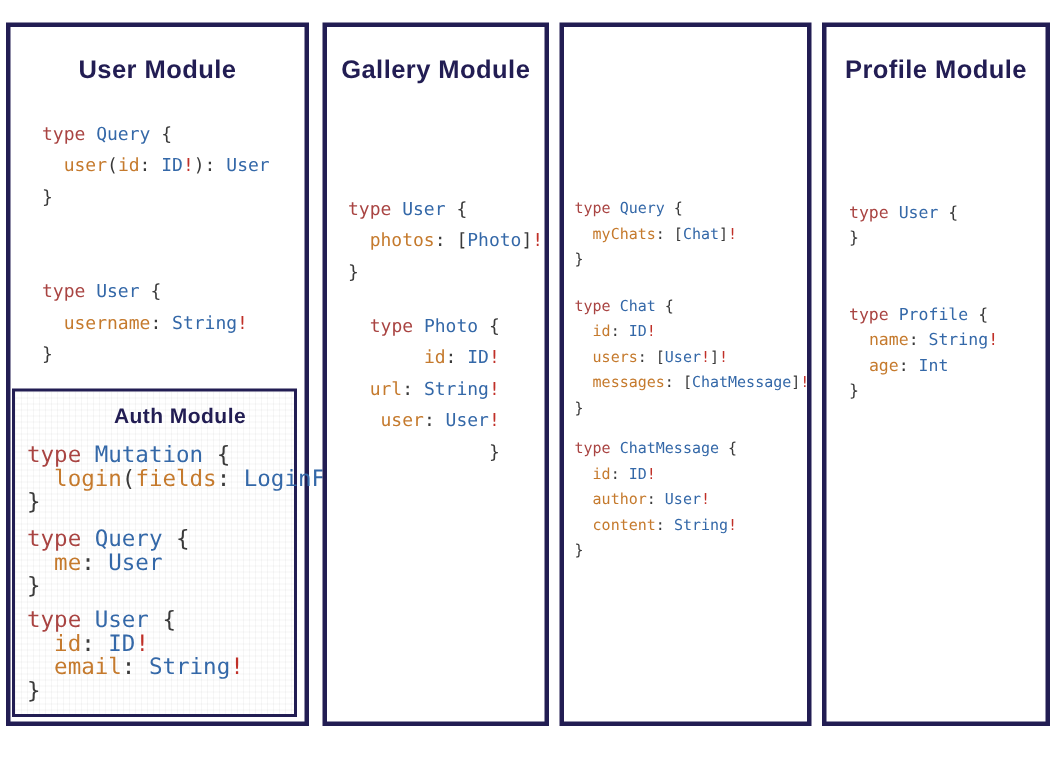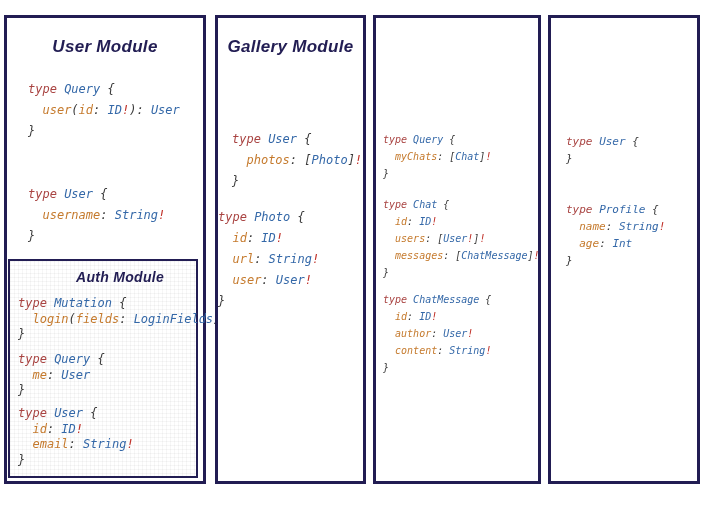--- a/index.html
+++ b/index.html
@@ -2,21 +2,20 @@
 <html><head>
 <meta charset="utf-8">
 <style>
   html,body{margin:0;padding:0;background:#ffffff;}
   .canvas{
     position:relative;
     width:704px;height:511px;
     background:#ffffff;
     font-family:"Liberation Sans",sans-serif;
     overflow:hidden;
-    font-style:italic;
   }
   .panel{
     position:absolute;
     top:15px;height:469px;
     background:#ffffff;
     border:3px solid #221d53;
     box-sizing:border-box;
   }
   .p1{left:4px;width:202px;}
   .p2{left:215px;width:151px;}
@@ -40,40 +39,40 @@
     color:#3a3a3a;
   }
   .code div{white-space:pre;}
   
   .f12{font-size:12px;line-height:21px;}
   
   .f10{font-size:10px;line-height:17px;}
   
   .f11{font-size:11px;line-height:17px;}
   
-  .f9{font-size:12px;line-height:15.5px;}
+  .f9{font-size:15px;line-height:15.5px;}
   .c1a{left:21px;top:61px;}
   .c1b{left:21px;top:166px;}
   .subpanel{
     position:absolute;
     left:1px;top:241px;
     width:190px;height:219px;
     background:#ffffff;
     background-image:
       linear-gradient(to right, rgba(0,0,0,0.035) 1px, transparent 1px),
       linear-gradient(to bottom, rgba(0,0,0,0.035) 1px, transparent 1px);
     background-size:4px 4px;
     border:2px solid #221d53;
     box-sizing:border-box;
   }
   .ca1{left:8px;top:35px;}
   .ca2{left:8px;top:91px;}
   .ca3{left:8px;top:145px;}
   .c2a{left:14px;top:111px;}
-  .c2b{left:0;top:189px;}
+  .c2b{left:14px;top:189px;text-align:right;}
   .c3a{left:7px;top:113px;}
   .c3b{left:7px;top:178px;}
   .c3c{left:7px;top:273px;}
   .c4a{left:15px;top:115px;}
   .c4b{left:15px;top:183px;}
   
   .tk-kw{color:#a94442;}
   .tk-ty{color:#3468a8;}
   .tk-fd{color:#c57a2d;}
   .tk-pu{color:#3a3a3a;}
@@ -103,17 +102,18 @@
     <div class="code f12 c2b"><div><span class="tk-kw">type </span><span class="tk-ty">Photo</span><span class="tk-pu"> {</span></div><div><span class="tk-pu">  </span><span class="tk-fd">id</span><span class="tk-pu">: </span><span class="tk-ty">ID</span><span class="tk-bg">!</span></div><div><span class="tk-pu">  </span><span class="tk-fd">url</span><span class="tk-pu">: </span><span class="tk-ty">String</span><span class="tk-bg">!</span></div><div><span class="tk-pu">  </span><span class="tk-fd">user</span><span class="tk-pu">: </span><span class="tk-ty">User</span><span class="tk-bg">!</span></div><div><span class="tk-pu">}</span></div></div>
   </section>
 
   <section class="panel p3">
     <div class="code f10 c3a"><div><span class="tk-kw">type </span><span class="tk-ty">Query</span><span class="tk-pu"> {</span></div><div><span class="tk-pu">  </span><span class="tk-fd">myChats</span><span class="tk-pu">: [</span><span class="tk-ty">Chat</span><span class="tk-pu">]</span><span class="tk-bg">!</span></div><div><span class="tk-pu">}</span></div></div>
     <div class="code f10 c3b"><div><span class="tk-kw">type </span><span class="tk-ty">Chat</span><span class="tk-pu"> {</span></div><div><span class="tk-pu">  </span><span class="tk-fd">id</span><span class="tk-pu">: </span><span class="tk-ty">ID</span><span class="tk-bg">!</span></div><div><span class="tk-pu">  </span><span class="tk-fd">users</span><span class="tk-pu">: [</span><span class="tk-ty">User</span><span class="tk-bg">!</span><span class="tk-pu">]</span><span class="tk-bg">!</span></div><div><span class="tk-pu">  </span><span class="tk-fd">messages</span><span class="tk-pu">: [</span><span class="tk-ty">ChatMessage</span><span class="tk-pu">]</span><span class="tk-bg">!</span></div><div><span class="tk-pu">}</span></div></div>
     <div class="code f10 c3c"><div><span class="tk-kw">type </span><span class="tk-ty">ChatMessage</span><span class="tk-pu"> {</span></div><div><span class="tk-pu">  </span><span class="tk-fd">id</span><span class="tk-pu">: </span><span class="tk-ty">ID</span><span class="tk-bg">!</span></div><div><span class="tk-pu">  </span><span class="tk-fd">author</span><span class="tk-pu">: </span><span class="tk-ty">User</span><span class="tk-bg">!</span></div><div><span class="tk-pu">  </span><span class="tk-fd">content</span><span class="tk-pu">: </span><span class="tk-ty">String</span><span class="tk-bg">!</span></div><div><span class="tk-pu">}</span></div></div>
   </section>
 
   <section class="panel p4">
+    <h2 class="title t-main">Profile Module</h2>
     <div class="code f11 c4a"><div><span class="tk-kw">type </span><span class="tk-ty">User</span><span class="tk-pu"> {</span></div><div><span class="tk-pu">}</span></div></div>
     <div class="code f11 c4b"><div><span class="tk-kw">type </span><span class="tk-ty">Profile</span><span class="tk-pu"> {</span></div><div><span class="tk-pu">  </span><span class="tk-fd">name</span><span class="tk-pu">: </span><span class="tk-ty">String</span><span class="tk-bg">!</span></div><div><span class="tk-pu">  </span><span class="tk-fd">age</span><span class="tk-pu">: </span><span class="tk-ty">Int</span></div><div><span class="tk-pu">}</span></div></div>
   </section>
 
 </div>
 
 </body></html>

